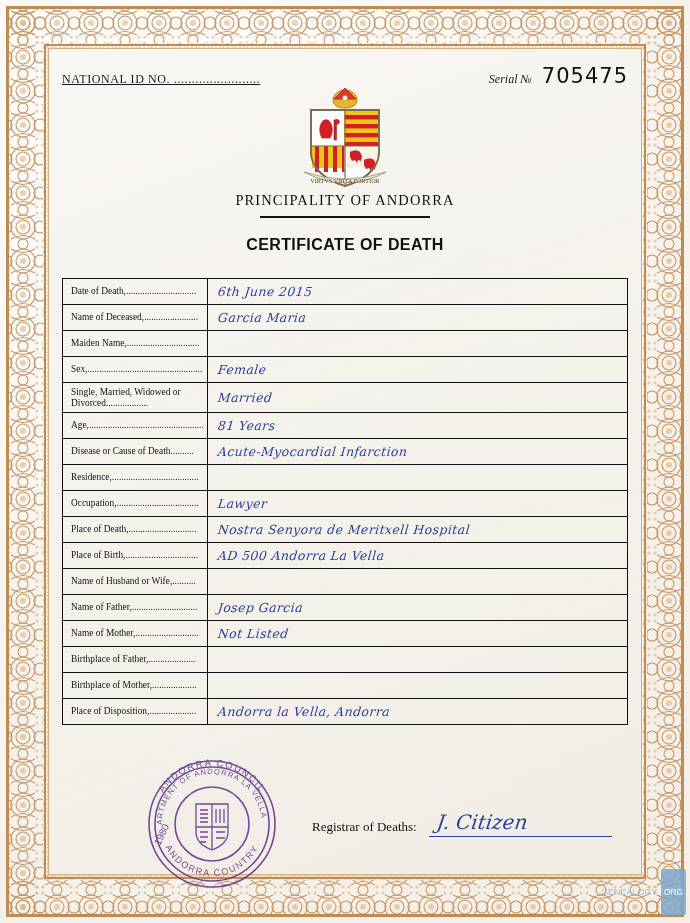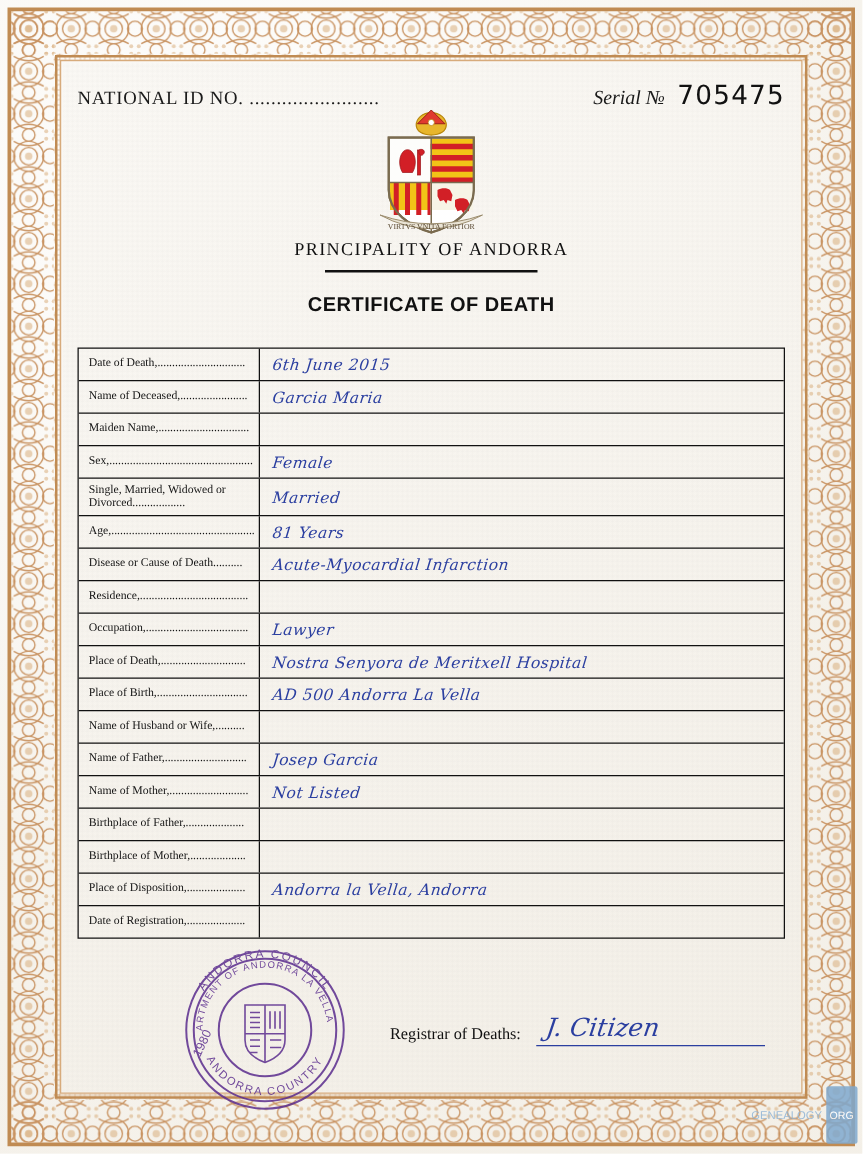--- a/index.html
+++ b/index.html
@@ -64,33 +64,34 @@
   
   .header-row {
     position: absolute;
     left: 12px; top: 14px;
     width: 566px;
     display: flex;
     align-items: baseline;
     justify-content: space-between;
   }
   .national-id {
-    font-size: 15px;
+    font-size: 12px;
     letter-spacing: 0.6px;
     color: #1a1a1a;
     font-variant: small-caps;
     white-space: nowrap;
+    text-decoration: underline;
   }
   .serial-wrap {
     display: flex;
     align-items: baseline;
     gap: 10px;
   }
   .serial-label {
-    font-size: 16px;
+    font-size: 12px;
     font-style: italic;
     color: #1a1a1a;
     margin-left: 28px;
   }
   .serial-number {
     font-family: "DejaVu Sans", sans-serif;
     font-size: 21px;
     letter-spacing: 1px;
     color: #111;
   }
@@ -471,26 +472,20 @@
           </div>
       </div>
 
       <div class="frow">
         <div class="flabel">Place of Disposition,....................</div>
         <div class="fvalue">
             <span class="hand">Andorra la Vella, Andorra</span>
           </div>
       </div>
 
-      <div class="frow">
-        <div class="flabel">Date of Registration,....................</div>
-        <div class="fvalue">
-            <span class="hand"></span>
-          </div>
-      </div>
 
     </div>
 
     <svg class="seal" viewBox="0 0 148 148">
       <defs>
         <path id="arcTop" d="M 16 74 A 58 58 0 0 1 132 74"></path>
         <path id="arcBottom" d="M 22 74 A 52 52 0 0 0 126 74"></path>
         <path id="arcMidTop" d="M 24 74 A 50 50 0 0 1 124 74"></path>
       </defs>
       <g fill="none" stroke="#5b2d8e" stroke-width="1.6">

